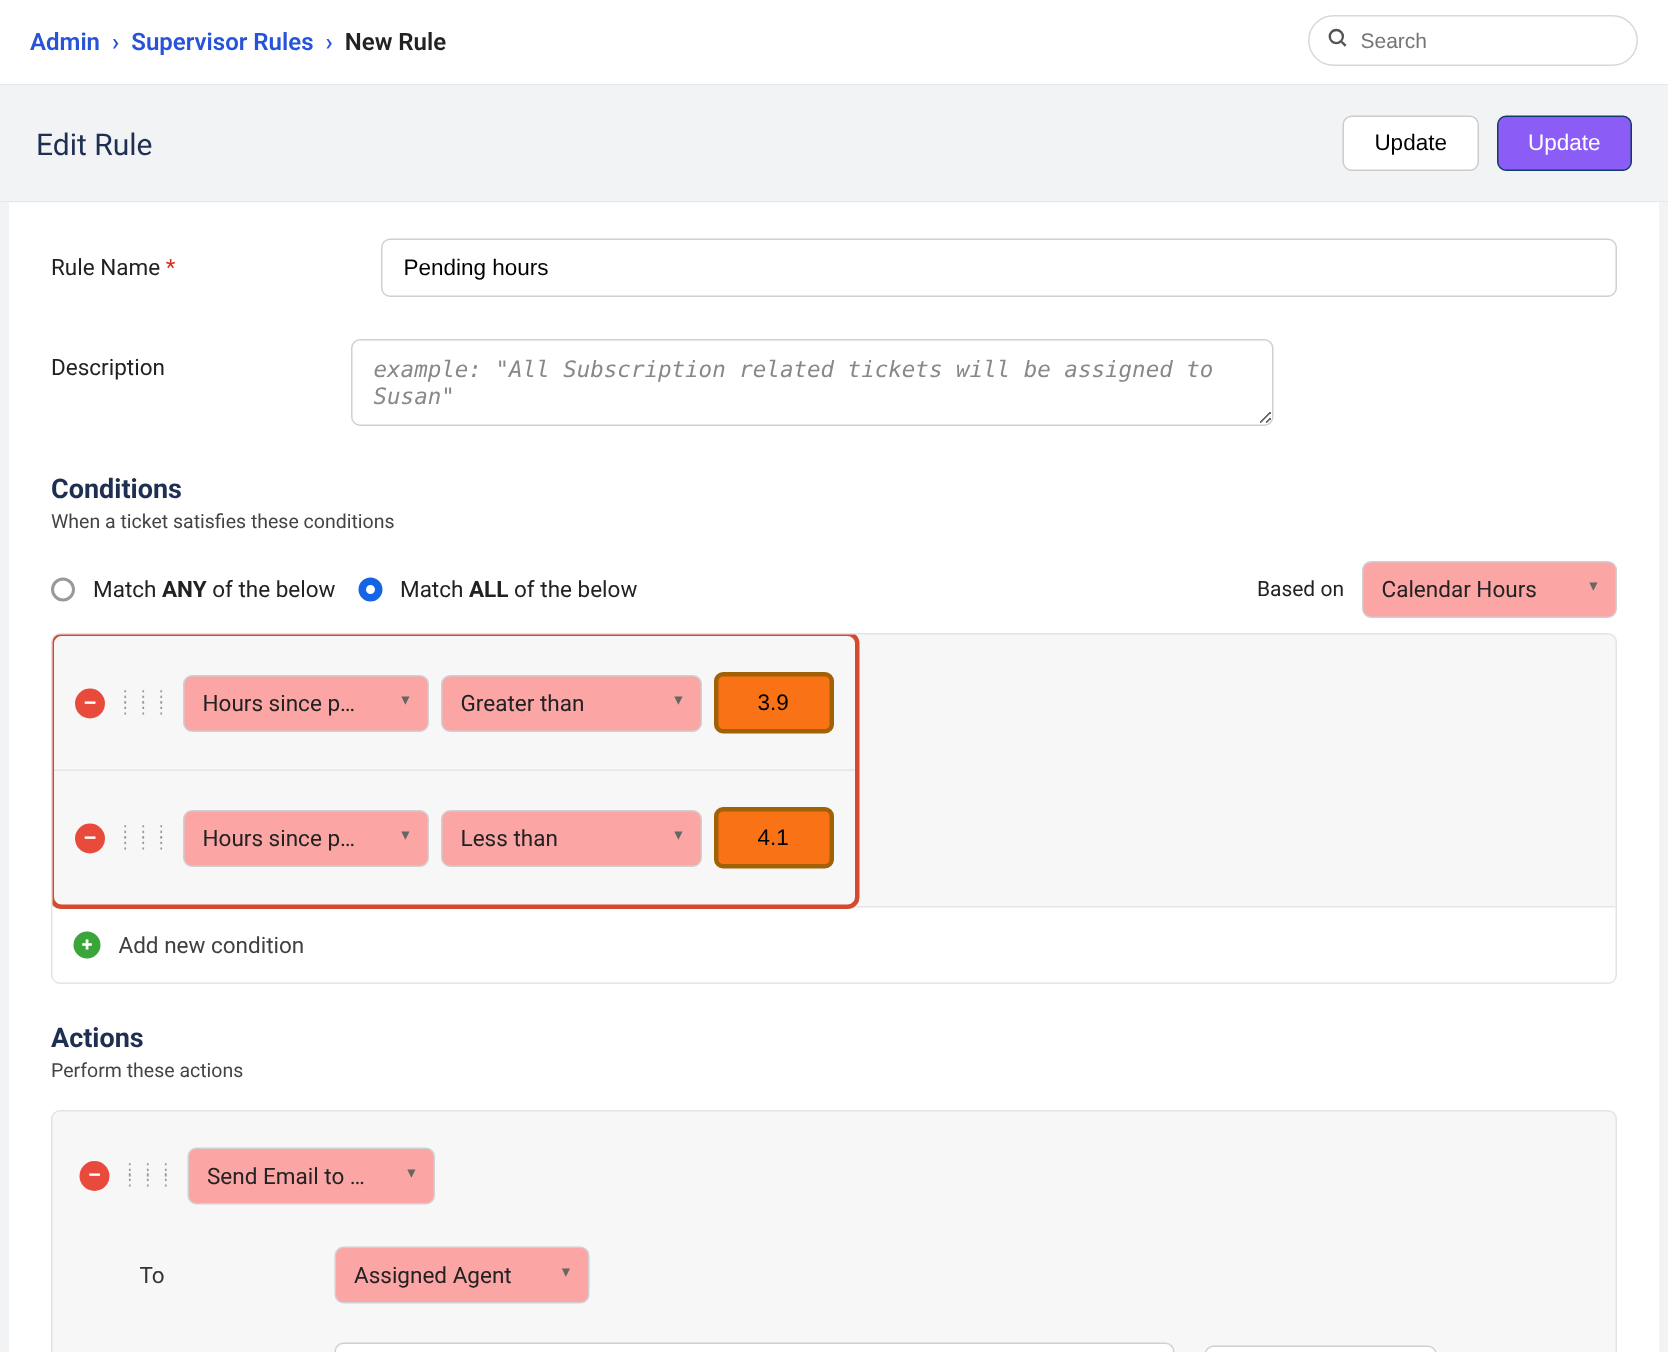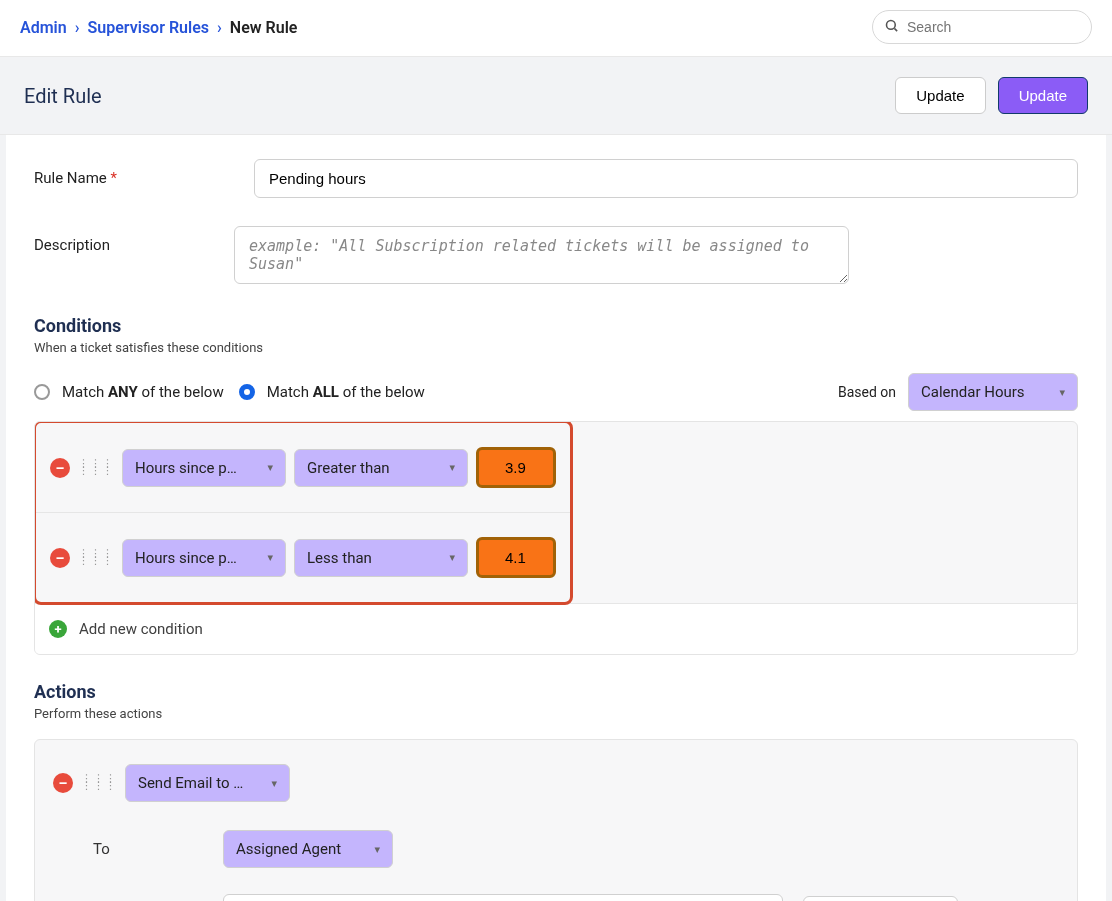--- a/index.html
+++ b/index.html
@@ -148,23 +148,22 @@
   .radio-fake.selected {
     border-color: #1464e6; border-width: 5px;
     width:16px; height:16px;
   }
   .based-on { display: flex; align-items: center; gap: 12px; font-size: 14px; }
   .select {
     border: 1px solid #d0d0d0;
     border-radius: 6px;
     padding: 9px 12px;
     font-size: 15px;
-    background: #c4b5fd;
-    display: flex;
-    align-items: center;
+    background: #fca5a5;
+    display: flex;
     justify-content: space-between;
     gap: 26px;
     cursor: pointer;
     white-space: nowrap;
     overflow: hidden;
   }
   .select .txt { overflow: hidden; text-overflow: ellipsis; white-space: nowrap; }
   .chev { color: #666; font-size: 11px; flex-shrink: 0; }
 
   .condbox {

